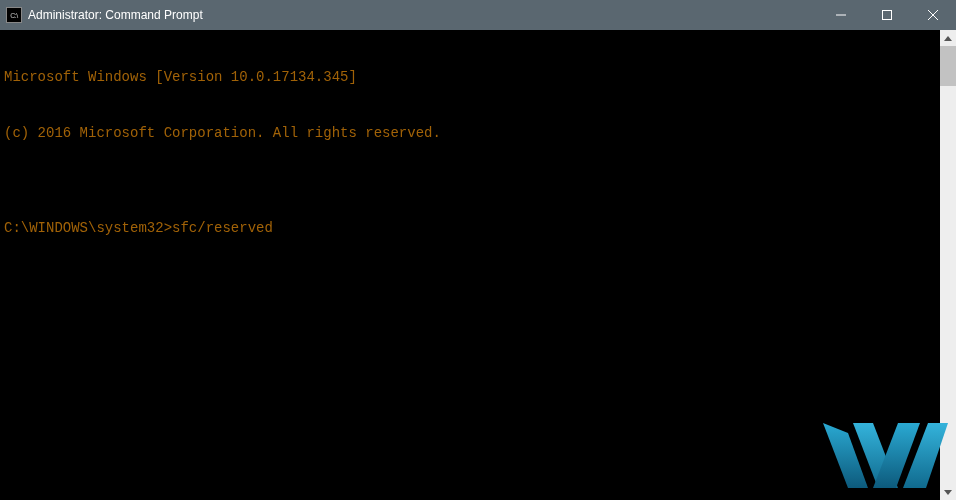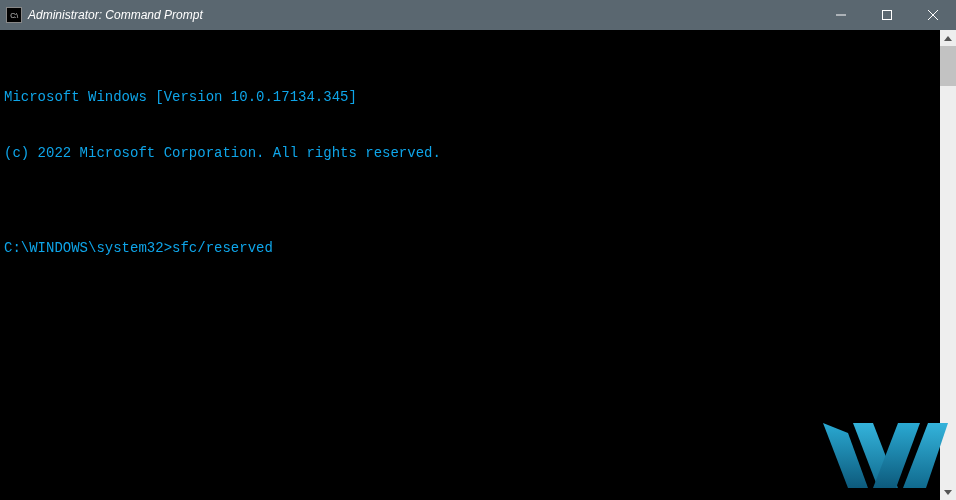--- a/index.html
+++ b/index.html
@@ -33,21 +33,20 @@
     }
     .app-icon-inner {
       font-size: 7px;
       color: #ccc;
       line-height: 1;
       letter-spacing: -0.5px;
     }
     .title-text {
       flex: 1;
       white-space: nowrap;
-      font-style: italic;
     }
     .window-controls {
       display: flex;
       height: 100%;
     }
     .win-btn {
       width: 46px;
       height: 100%;
       display: flex;
       align-items: center;
@@ -56,24 +55,24 @@
       cursor: pointer;
     }
     .win-btn svg { width: 10px; height: 10px; }
     .console-area {
       position: absolute;
       top: 30px;
       left: 0;
       right: 16px;
       bottom: 0;
       background: #000;
-      color: #0ea5e9;
+      color: #a16207;
       font-size: 14px;
       line-height: 1.35;
-      padding: 20px 4px;
+      padding: 0 4px;
       white-space: pre;
       font-family: Consolas, 'Courier New', monospace;
     }
     .console-line { display: block; }
     .scrollbar {
       position: absolute;
       top: 30px;
       right: 0;
       width: 16px;
       bottom: 0;
@@ -133,21 +132,21 @@
       <svg viewBox="0 0 10 10">
           <line x1="0" y1="0" x2="10" y2="10" stroke="#fff" stroke-width="1"></line>
           <line x1="10" y1="0" x2="0" y2="10" stroke="#fff" stroke-width="1"></line>
         </svg>
     </div>
   </div>
 </div>
 
 <div class="console-area">
   <span class="console-line">Microsoft Windows [Version 10.0.17134.345]</span>
-  <span class="console-line">(c) 2022 Microsoft Corporation. All rights reserved.</span>
+  <span class="console-line">(c) 2016 Microsoft Corporation. All rights reserved.</span>
   <span class="console-line"></span>
   <span class="console-line"><span>C:\WINDOWS\system32&gt;</span><span>sfc/reserved</span></span>
 </div>
 
 <div class="scrollbar">
   <div class="scroll-up">
     <svg width="8" height="5" viewBox="0 0 8 5">
         <path d="M0 5 L4 0 L8 5 Z" fill="#555"></path>
       </svg>
   </div>

